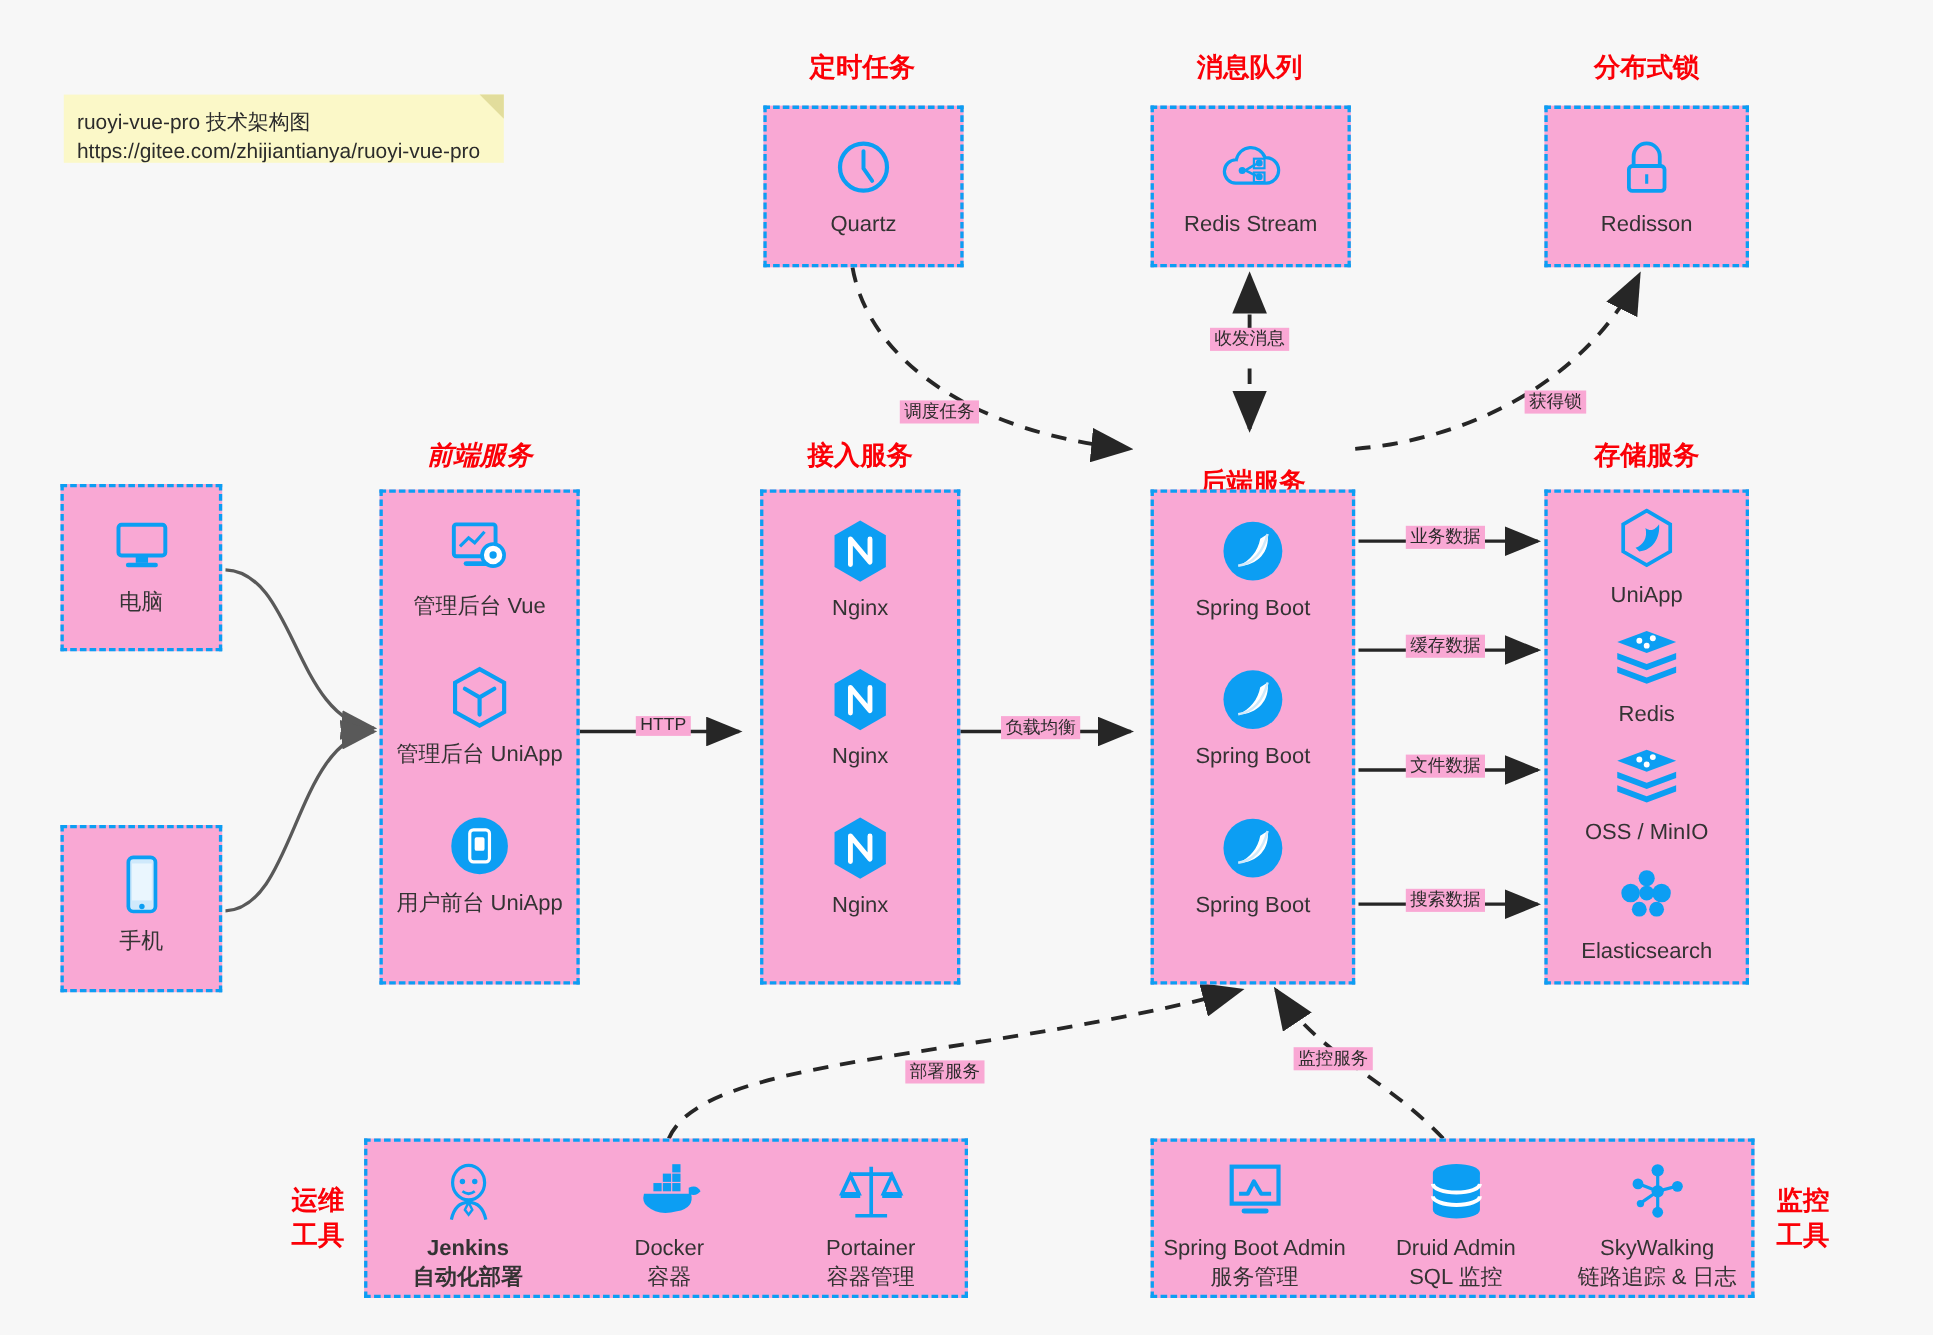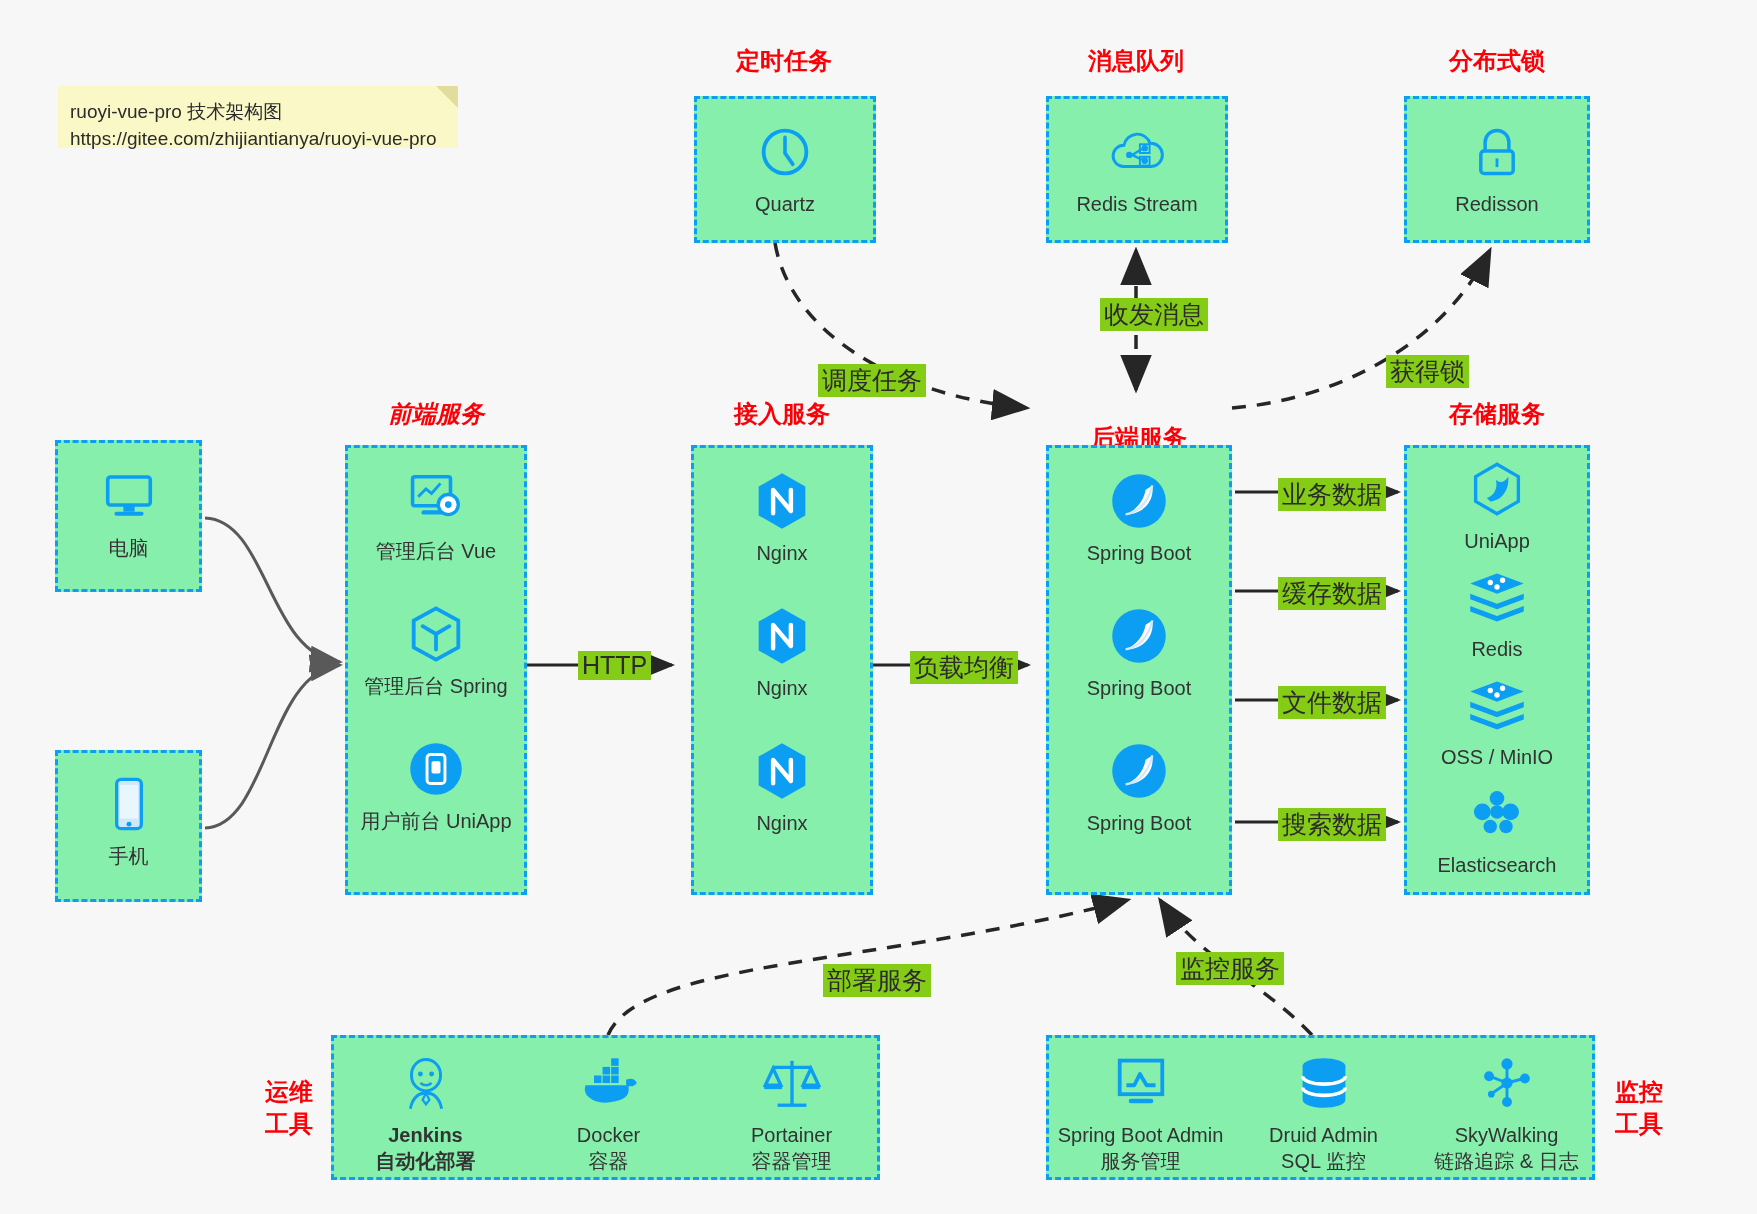--- a/index.html
+++ b/index.html
@@ -18,38 +18,38 @@
     background:#fbf8c8;color:#2b2b2b;font-size:19px;line-height:27px;
     padding:12px 14px 0 12px;box-sizing:border-box;
   }
   .note .fold{
     position:absolute;right:0;top:0;width:0;height:0;
     border-left:22px solid transparent;border-top:22px solid #e2dd9c;
   }
 
   
   .gbox{
-    position:absolute;border:3px dashed #0c9ef3;background:#86efac;
+    position:absolute;border:3px dashed #0c9ef3;background:#f9a8d4;
     box-sizing:border-box;
   }
   .gtitle{
     position:absolute;color:#fb0007;font-weight:bold;font-size:24px;
     white-space:nowrap;text-align:center;
   }
   .gtitle.side{line-height:32px;}
 
   
   .node{position:absolute;text-align:center;width:100%;left:0;}
   .node .ico{height:62px;display:flex;align-items:center;justify-content:center;}
   .node .lbl{font-size:20px;color:#333;margin-top:8px;line-height:26px;white-space:nowrap;}
   .node .sub{font-size:20px;color:#333;line-height:27px;white-space:nowrap;}
 
   
   .elabel{
-    position:absolute;font-size:25px;color:#2b2b2b;background:#84cc16;
+    position:absolute;font-size:16px;color:#2b2b2b;background:#f9a8d4;
     padding:0 4px;white-space:nowrap;text-align:center;
   }
 </style>
 </head>
 <body>
 
 <div id="stage">
 
   <svg id="wires" viewBox="0 0 1757 1214">
     <defs>
@@ -188,21 +188,21 @@
       </div>
       <div class="lbl">管理后台 Vue</div>
     </div>
     <div class="node" style="top:155px;">
       <div class="ico">
         <svg width="56" height="58" viewBox="0 0 50 52">
           <path d="M25 3 L45 14 L45 38 L25 49 L5 38 L5 14 z" fill="none" stroke="#0c9ef3" stroke-width="3.4"></path>
           <path d="M25 26 L25 40 M25 26 L13 19 M25 26 L37 19" fill="none" stroke="#0c9ef3" stroke-width="3.4" stroke-linecap="round"></path>
         </svg>
       </div>
-      <div class="lbl">管理后台 Spring</div>
+      <div class="lbl">管理后台 UniApp</div>
     </div>
     <div class="node" style="top:290px;">
       <div class="ico">
         <svg width="56" height="56" viewBox="0 0 50 50">
           <circle cx="25" cy="25" r="23" fill="#0c9ef3"></circle>
           <rect x="17" y="12" width="16" height="26" rx="3" fill="none" stroke="#fff" stroke-width="2.6"></rect>
           <rect x="21" y="18" width="8" height="11" rx="1.5" fill="#fff"></rect>
         </svg>
       </div>
       <div class="lbl">用户前台 UniApp</div>

